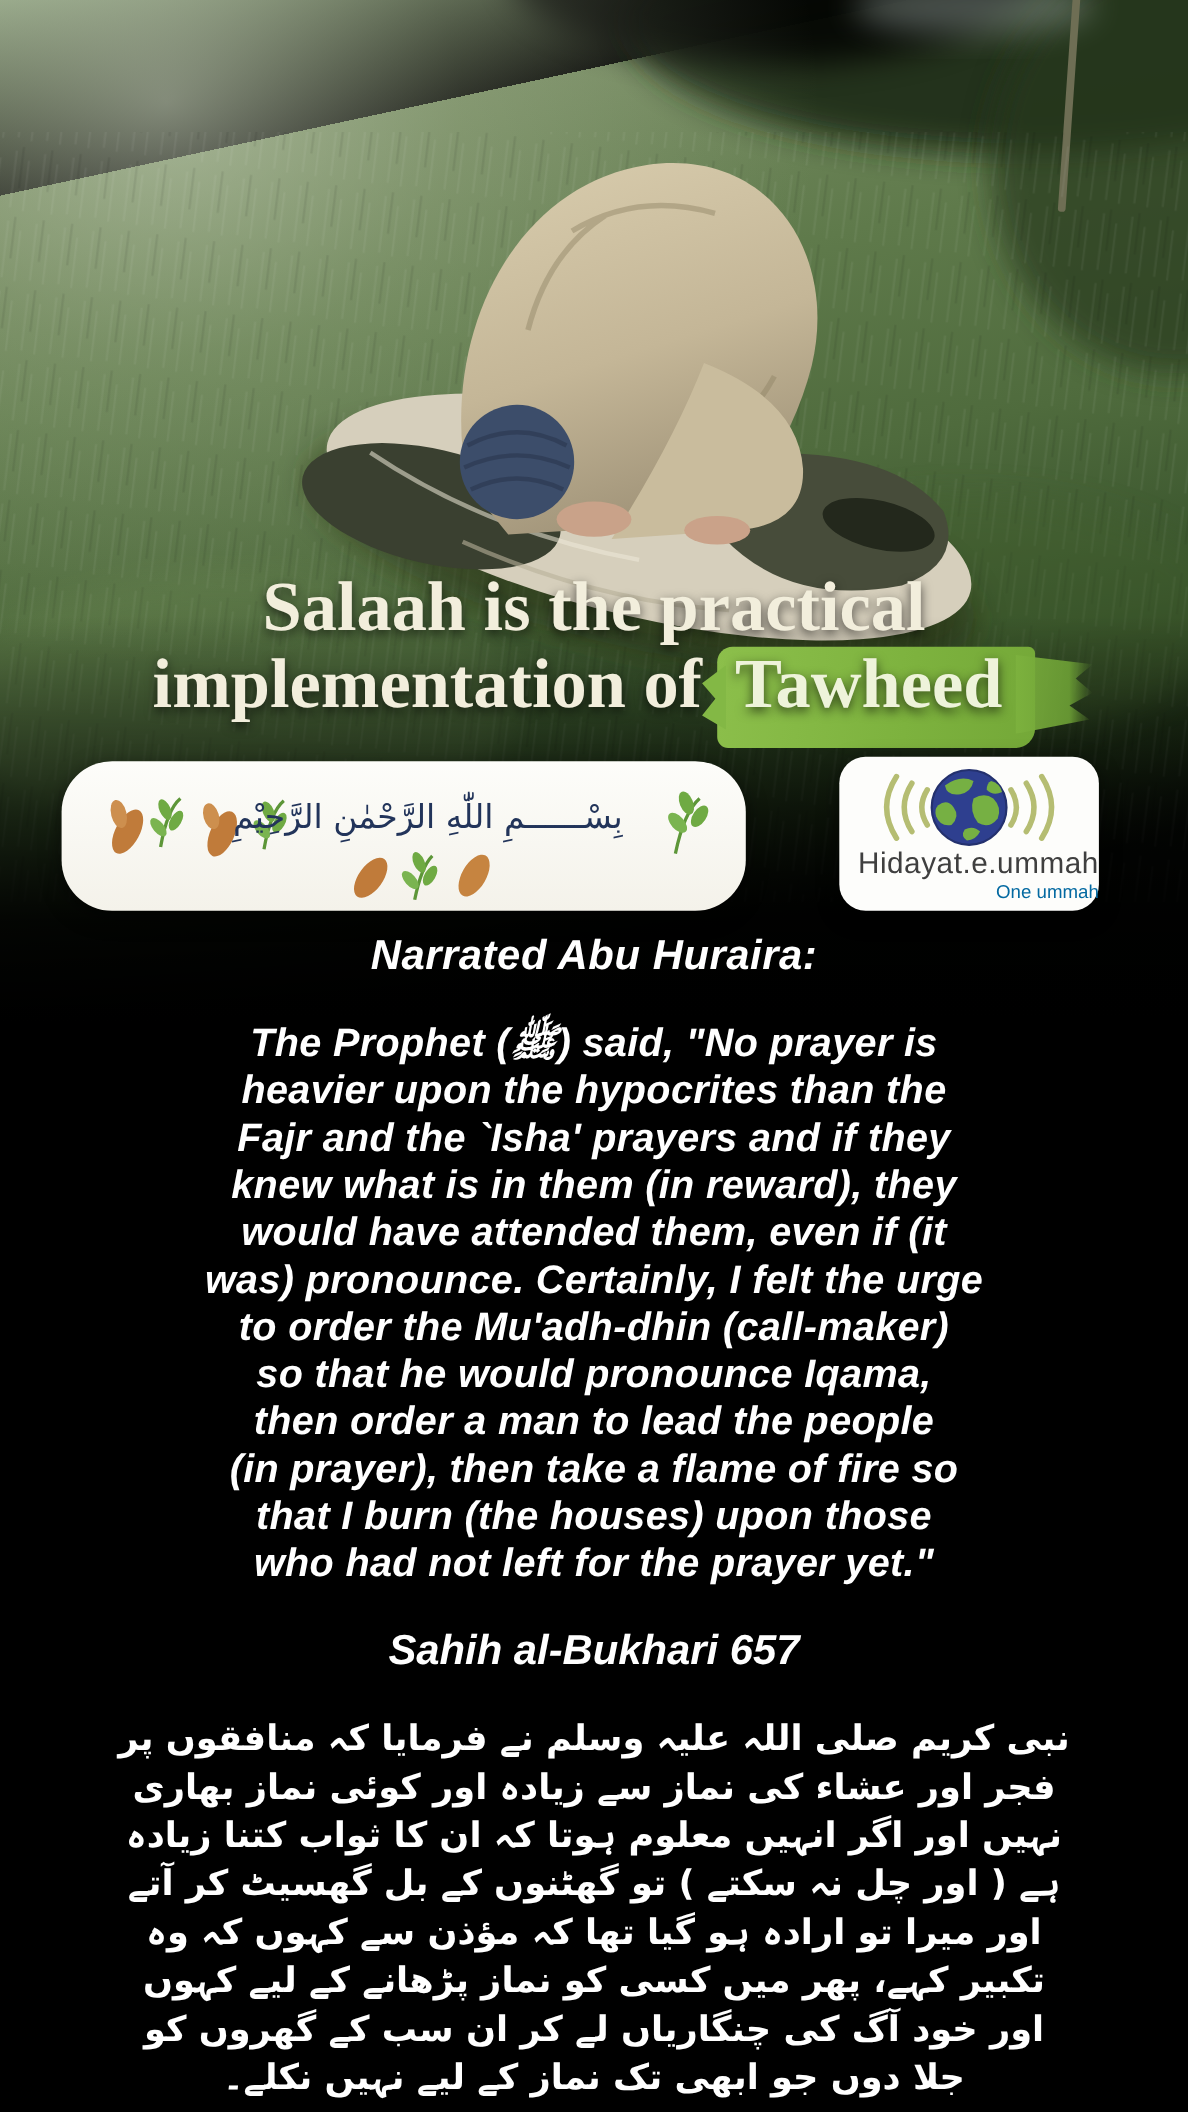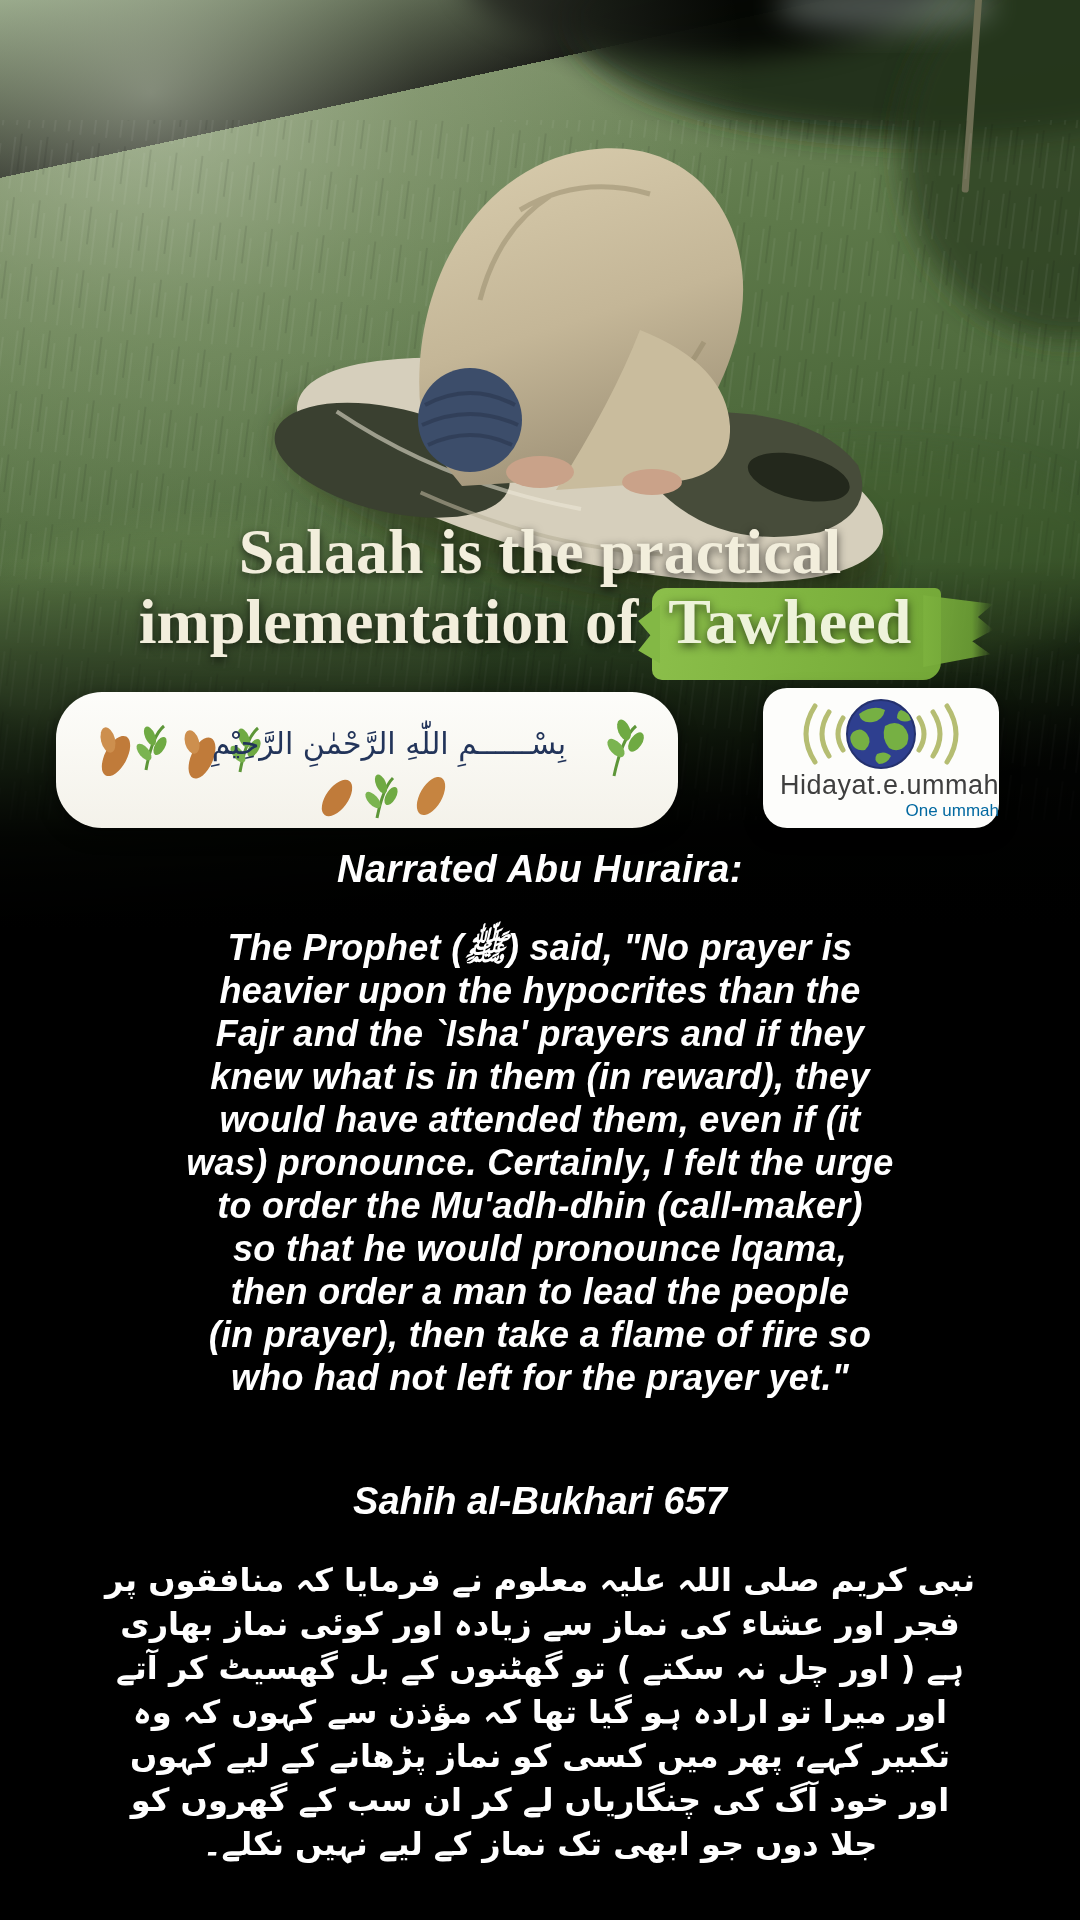--- a/index.html
+++ b/index.html
@@ -241,28 +241,30 @@
       <div class="line">The Prophet (ﷺ) said, "No prayer is</div>
       <div class="line">heavier upon the hypocrites than the</div>
       <div class="line">Fajr and the `Isha' prayers and if they</div>
       <div class="line">knew what is in them (in reward), they</div>
       <div class="line">would have attended them, even if (it</div>
       <div class="line">was) pronounce. Certainly, I felt the urge</div>
       <div class="line">to order the Mu'adh-dhin (call-maker)</div>
       <div class="line">so that he would pronounce Iqama,</div>
       <div class="line">then order a man to lead the people</div>
       <div class="line">(in prayer), then take a flame of fire so</div>
+      <div class="line">that I burn (the houses) upon those</div>
       <div class="line">who had not left for the prayer yet."</div>
     </div>
 
   <div class="reference">Sahih al-Bukhari 657</div>
 
   <div class="urdu" dir="rtl">
-      <div class="uline">نبی کریم صلی اللہ علیہ معلوم نے فرمایا کہ منافقوں پر</div>
+      <div class="uline">نبی کریم صلی اللہ علیہ وسلم نے فرمایا کہ منافقوں پر</div>
       <div class="uline">فجر اور عشاء کی نماز سے زیادہ اور کوئی نماز بھاری</div>
+      <div class="uline">نہیں اور اگر انہیں معلوم ہوتا کہ ان کا ثواب کتنا زیادہ</div>
       <div class="uline">ہے ( اور چل نہ سکتے ) تو گھٹنوں کے بل گھسیٹ کر آتے</div>
       <div class="uline">اور میرا تو ارادہ ہو گیا تھا کہ مؤذن سے کہوں کہ وہ</div>
       <div class="uline">تکبیر کہے، پھر میں کسی کو نماز پڑھانے کے لیے کہوں</div>
       <div class="uline">اور خود آگ کی چنگاریاں لے کر ان سب کے گھروں کو</div>
       <div class="uline">جلا دوں جو ابھی تک نماز کے لیے نہیں نکلے۔</div>
     </div>
 
 </div>
 
 </body></html>

